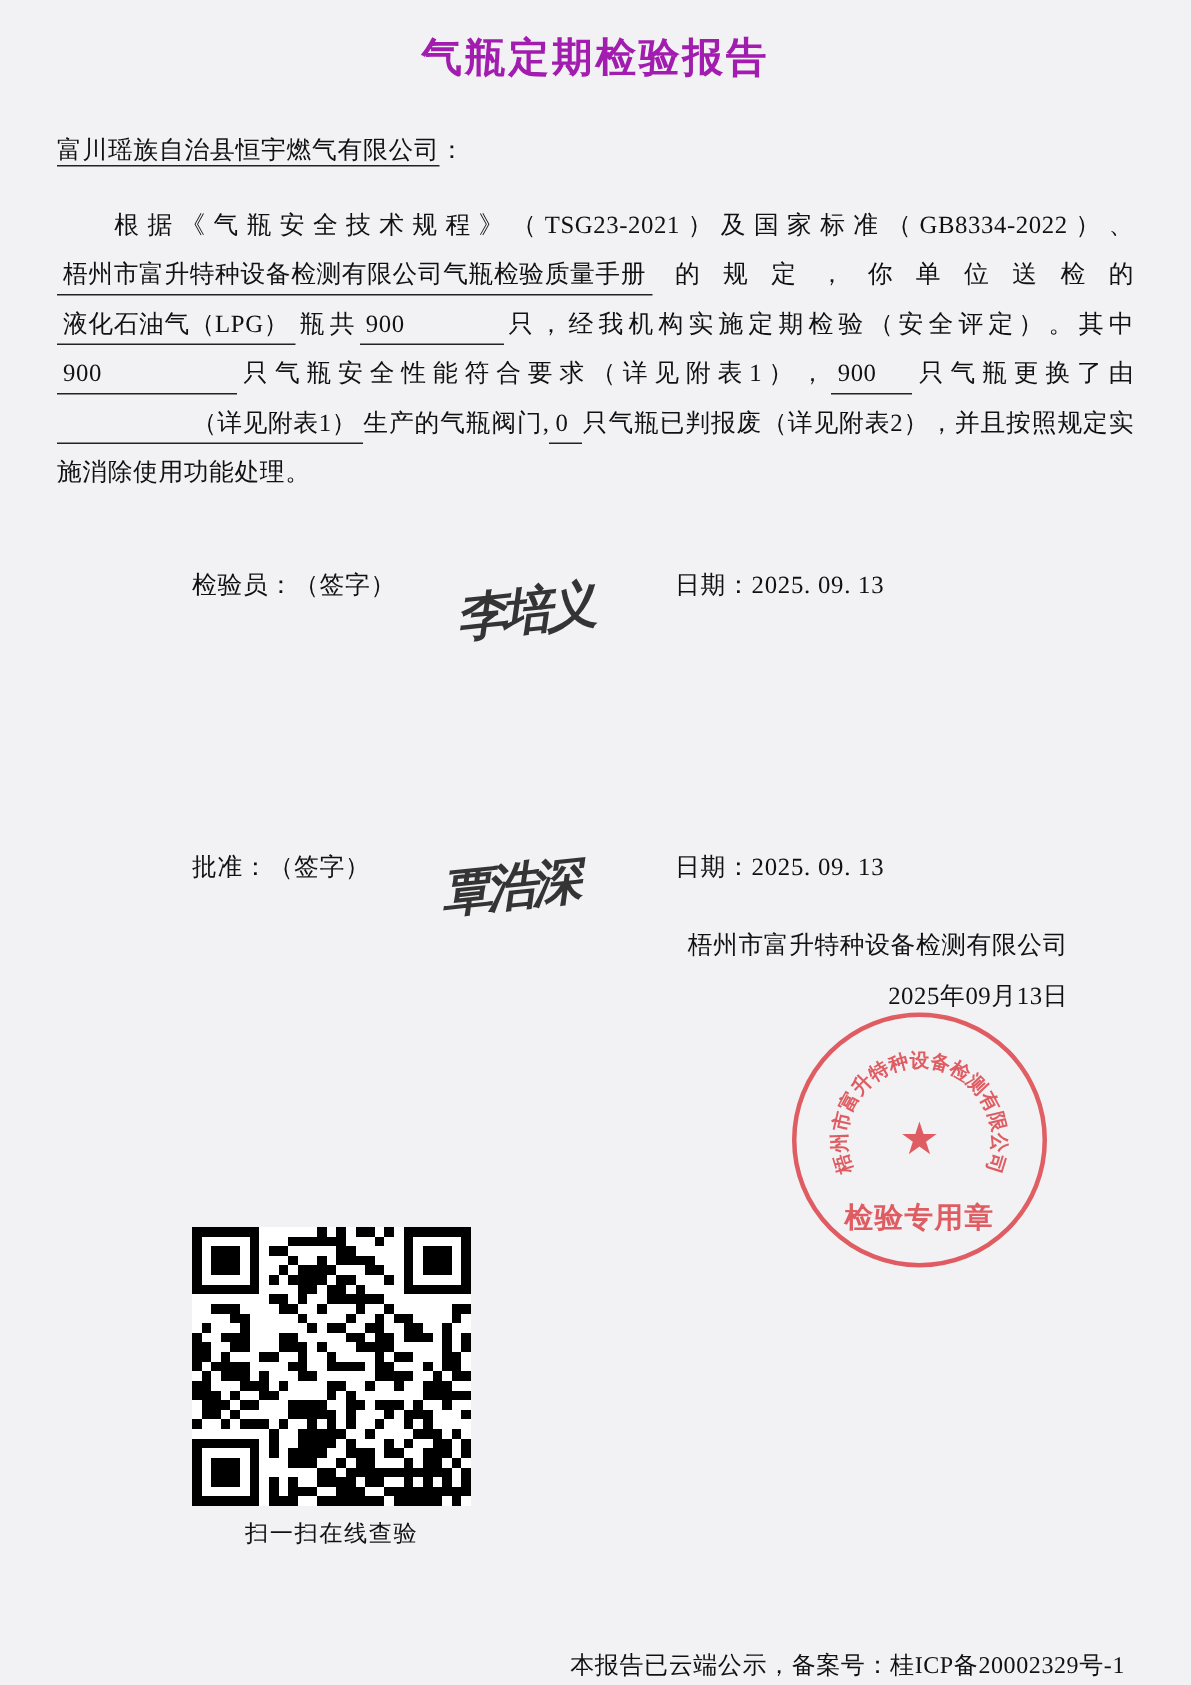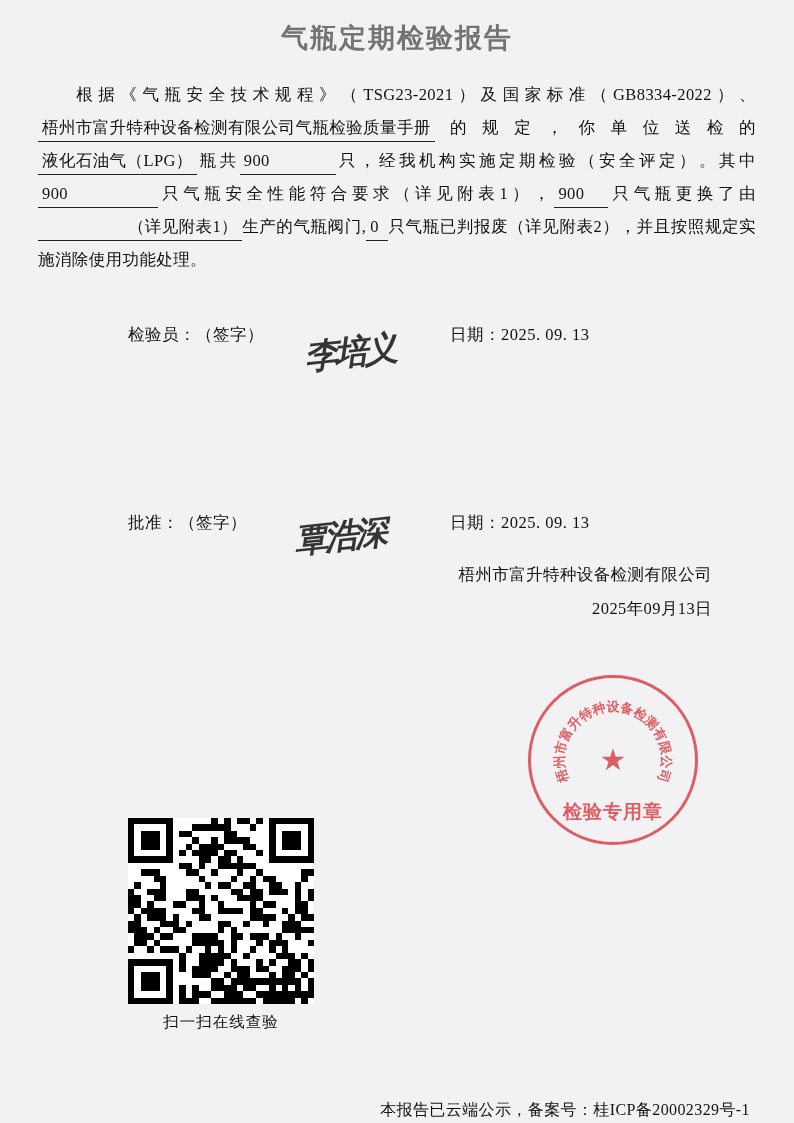--- a/index.html
+++ b/index.html
@@ -22,21 +22,21 @@
     box-sizing: border-box;
     padding: 0 38px;
   }
   .doc-title {
     text-align: center;
     font-family: "Liberation Sans", "DejaVu Sans", sans-serif;
     font-weight: bold;
     font-size: 27px;
     letter-spacing: 2px;
     margin-top: 20px;
-    color: #737373;
+    color: #a21caf;
   }
   .report-no {
     text-align: right;
     font-size: 17px;
     margin-top: 24px;
     padding-right: 22px;
     letter-spacing: 0.5px;
   }
   .addressee {
     margin-top: 33px;
@@ -193,20 +193,23 @@
   }
 </style>
 </head>
 <body>
 
 <div class="page">
 
   <div class="doc-title">气瓶定期检验报告</div>
 
 
+  <div class="addressee">
+    <span class="uline">富川瑶族自治县恒宇燃气有限公司</span><span>：</span>
+  </div>
 
   <div class="body-text">
     <span class="indent"></span><span>根据《气瓶安全技术规程》（TSG23-2021）及国家标准（GB8334-2022）、</span><span class="fill f-manual">梧州市富升特种设备检测有限公司气瓶检验质量手册</span><span>的规定，你单位送检的</span><span class="fill f-gas">液化石油气（LPG）</span><span>瓶共</span><span class="fill f-count">900</span><span>只，经我机构实施定期检验（安全评定）。其中</span><span class="fill f-count2">900</span><span>只气瓶安全性能符合要求（详见附表1），</span><span class="fill f-count3">900</span><span>只气瓶更换了由</span><span class="fill f-valve">（详见附表1）</span><span>生产的气瓶阀门,</span><span class="fill f-scrap">0</span><span>只气瓶已判报废（详见附表2），并且按照规定实施消除使用功能处理。</span>
   </div>
 
   <div class="sign-block">
     <div class="sign-row">
       <span class="sign-label">检验员：（签字）</span>
       <span class="signature sig-inspector">李培义</span>
       <span class="sign-date"><span>日期：</span><span>2025. 09. 13</span></span>

